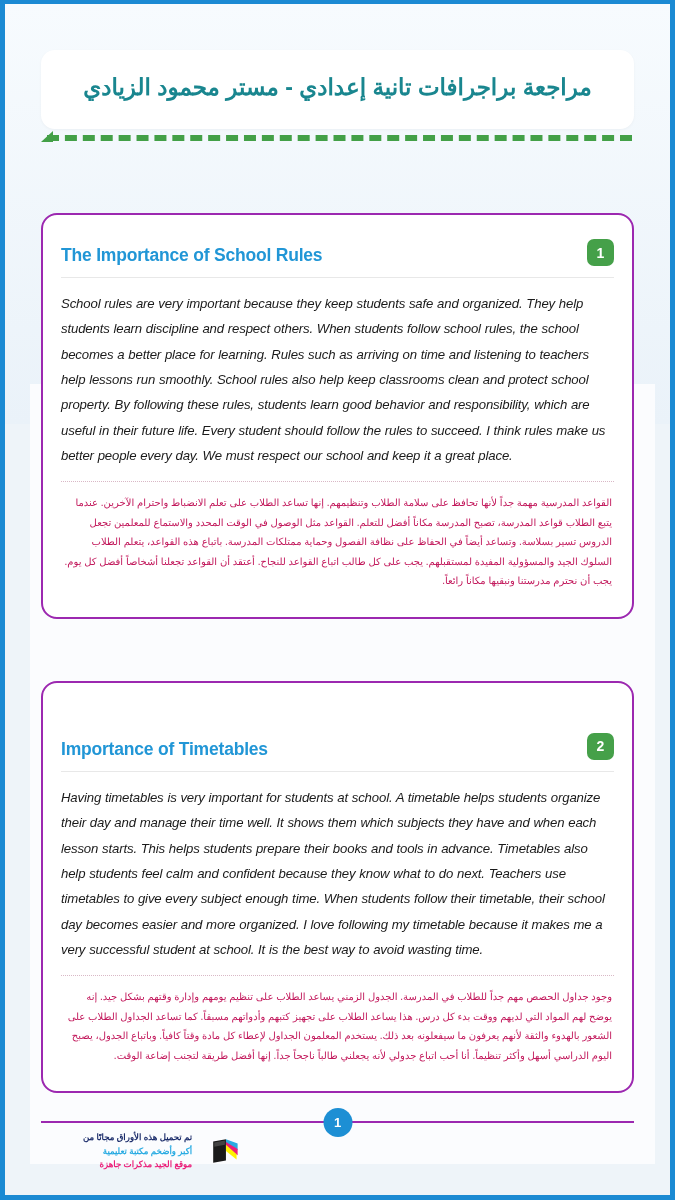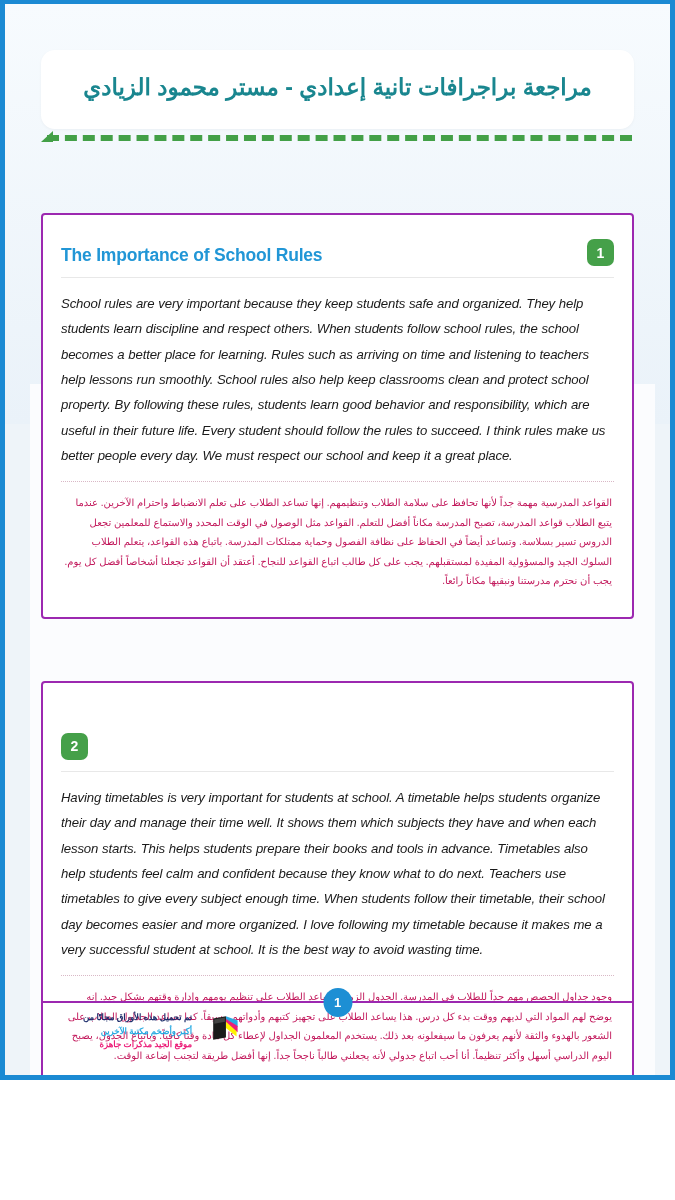--- a/index.html
+++ b/index.html
@@ -12,21 +12,21 @@
 
   body {
     font-family: "Liberation Sans", sans-serif;
     background: #ffffff;
   }
 
   
   .page {
     position: relative;
     width: 675px;
-    height: 1080px;
+    height: 1200px;
     background: #eef4f9;
     border-left: 5px solid #1b8ad3;
     border-right: 5px solid #1b8ad3;
     border-top: 4px solid #1b8ad3;
     border-bottom: 5px solid #1b8ad3;
     overflow: hidden;
   }
 
   
   .sheet-wash {
@@ -95,21 +95,21 @@
     background: #43a047;
     clip-path: polygon(100% 0, 100% 100%, 0 100%);
   }
 
   
   .card {
     position: relative;
     margin-top: 70px;
     background: #ffffff;
     border: 2px solid #9c28b0;
-    border-radius: 4px;
+    border-radius: 16px;
     padding: 30px 16px 26px 16px;
   }
   .card.second { margin-top: 62px; padding-top: 56px; }
 
   .card-head {
     display: flex;
     align-items: flex-start;
     justify-content: space-between;
     padding: 0 2px;
   }
@@ -201,20 +201,21 @@
     font-weight: bold;
     display: flex;
     align-items: center;
     justify-content: center;
   }
   .brand {
     position: absolute;
     left: 78px;
     top: 26px;
     display: flex;
+    align-items: center;
     gap: 18px;
     direction: rtl;
   }
   .brand-logo { width: 34px; height: 34px; flex: 0 0 auto; }
   .brand-lines {
     direction: rtl;
     text-align: right;
     font-size: 8.6px;
     font-weight: bold;
     line-height: 1.58;
@@ -249,20 +250,21 @@
         <div class="badge">1</div>
       </div>
       <div class="head-rule"></div>
       <div class="para-en">School rules are very important because they keep students safe and organized. They help students learn discipline and respect others. When students follow school rules, the school becomes a better place for learning. Rules such as arriving on time and listening to teachers help lessons run smoothly. School rules also help keep classrooms clean and protect school property. By following these rules, students learn good behavior and responsibility, which are useful in their future life. Every student should follow the rules to succeed. I think rules make us better people every day. We must respect our school and keep it a great place.</div>
       <div class="dotted-rule"></div>
       <div class="para-ar">القواعد المدرسية مهمة جداً لأنها تحافظ على سلامة الطلاب وتنظيمهم. إنها تساعد الطلاب على تعلم الانضباط واحترام الآخرين. عندما يتبع الطلاب قواعد المدرسة، تصبح المدرسة مكاناً أفضل للتعلم. القواعد مثل الوصول في الوقت المحدد والاستماع للمعلمين تجعل الدروس تسير بسلاسة. وتساعد أيضاً في الحفاظ على نظافة الفصول وحماية ممتلكات المدرسة. باتباع هذه القواعد، يتعلم الطلاب السلوك الجيد والمسؤولية المفيدة لمستقبلهم. يجب على كل طالب اتباع القواعد للنجاح. أعتقد أن القواعد تجعلنا أشخاصاً أفضل كل يوم. يجب أن نحترم مدرستنا ونبقيها مكاناً رائعاً.</div>
     </div>
 
     <div class="card second">
       <div class="card-head">
+        <div class="card-title">Importance of Timetables</div>
         <div class="badge">2</div>
       </div>
       <div class="head-rule"></div>
       <div class="para-en">Having timetables is very important for students at school. A timetable helps students organize their day and manage their time well. It shows them which subjects they have and when each lesson starts. This helps students prepare their books and tools in advance. Timetables also help students feel calm and confident because they know what to do next. Teachers use timetables to give every subject enough time. When students follow their timetable, their school day becomes easier and more organized. I love following my timetable because it makes me a very successful student at school. It is the best way to avoid wasting time.</div>
       <div class="dotted-rule"></div>
       <div class="para-ar">وجود جداول الحصص مهم جداً للطلاب في المدرسة. الجدول الزمني يساعد الطلاب على تنظيم يومهم وإدارة وقتهم بشكل جيد. إنه يوضح لهم المواد التي لديهم ووقت بدء كل درس. هذا يساعد الطلاب على تجهيز كتبهم وأدواتهم مسبقاً. كما تساعد الجداول الطلاب على الشعور بالهدوء والثقة لأنهم يعرفون ما سيفعلونه بعد ذلك. يستخدم المعلمون الجداول لإعطاء كل مادة وقتاً كافياً. وباتباع الجدول، يصبح اليوم الدراسي أسهل وأكثر تنظيماً. أنا أحب اتباع جدولي لأنه يجعلني طالباً ناجحاً جداً. إنها أفضل طريقة لتجنب إضاعة الوقت.</div>
     </div>
 
   </div>
 
@@ -273,18 +275,18 @@
     <div class="brand">
       <svg class="brand-logo" viewBox="0 0 64 64">
         <polygon points="30,10 52,18 52,30 30,22" fill="#29abe2"></polygon>
         <polygon points="30,15 52,28 52,40 30,27" fill="#ec1e79"></polygon>
         <polygon points="30,20 50,38 50,48 30,32" fill="#fff200"></polygon>
         <polygon points="6,14 30,10 30,50 6,54" fill="#1a1a1a"></polygon>
         <polygon points="8,16 28,12 28,20 8,24" fill="#ffffff" opacity="0.18"></polygon>
       </svg>
       <div class="brand-lines">
         <div class="bl1">تم تحميل هذه الأوراق مجانًا من</div>
-        <div class="bl2">أكبر وأضخم مكتبة الآخرين</div>
+        <div class="bl2">أكبر وأضخم مكتبة تعليمية</div>
         <div class="bl3">موقع الجيد مذكرات جاهزة</div>
       </div>
     </div>
   </div>
 </div>
 
 </body></html>

